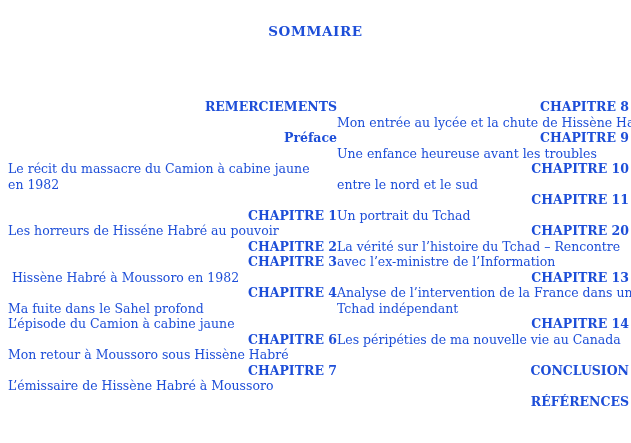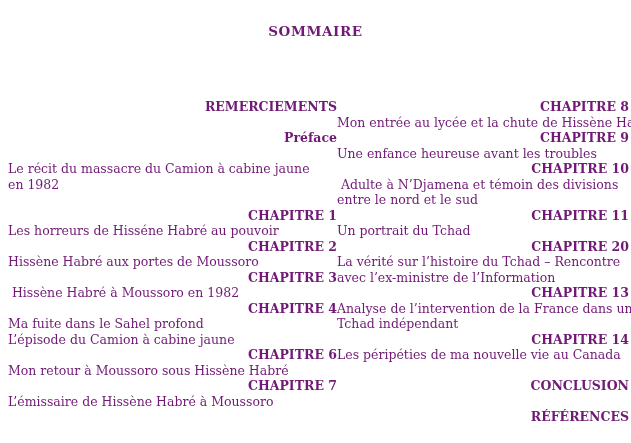--- a/index.html
+++ b/index.html
@@ -7,21 +7,21 @@
     padding: 0;
     background: #ffffff;
   }
   .page {
     position: relative;
     width: 631px;
     height: 443px;
     background: #ffffff;
     overflow: hidden;
     font-family: "DejaVu Serif", serif;
-    color: #701a75;
+    color: #1d4ed8;
   }
   .title {
     position: absolute;
     top: 23px;
     left: 0;
     right: 0;
     text-align: center;
     font-size: 13.5px;
     font-weight: bold;
     letter-spacing: 0.6px;
@@ -64,38 +64,36 @@
         <div class="line bold">REMERCIEMENTS</div>
         <div class="line">&nbsp;</div>
         <div class="line bold">Préface</div>
         <div class="line">&nbsp;</div>
         <div class="line">Le récit du massacre du Camion à cabine jaune</div>
         <div class="line">en 1982</div>
         <div class="line">&nbsp;</div>
         <div class="line bold">CHAPITRE 1</div>
         <div class="line">Les horreurs de Hisséne Habré au pouvoir</div>
         <div class="line bold">CHAPITRE 2</div>
-        <div class="line">Hissène Habré aux portes de Moussoro</div>
         <div class="line bold">CHAPITRE 3</div>
         <div class="line"> Hissène Habré à Moussoro en 1982</div>
         <div class="line bold"> CHAPITRE 4</div>
         <div class="line">Ma fuite dans le Sahel profond</div>
         <div class="line">L’épisode du Camion à cabine jaune</div>
         <div class="line bold">CHAPITRE 6</div>
         <div class="line">Mon retour à Moussoro sous Hissène Habré</div>
         <div class="line bold">CHAPITRE 7</div>
         <div class="line">L’émissaire de Hissène Habré à Moussoro</div>
       </div>
     <div class="col-right">
         <div class="line bold">CHAPITRE 8</div>
         <div class="line">Mon entrée au lycée et la chute de Hissène Habré</div>
         <div class="line bold">CHAPITRE 9</div>
         <div class="line">Une enfance heureuse avant les troubles</div>
         <div class="line bold">CHAPITRE 10</div>
-        <div class="line"> Adulte à N’Djamena et témoin des divisions</div>
         <div class="line">entre le nord et le sud</div>
         <div class="line bold">CHAPITRE 11</div>
         <div class="line">Un portrait du Tchad</div>
         <div class="line bold">CHAPITRE 20</div>
         <div class="line">La vérité sur l’histoire du Tchad – Rencontre</div>
         <div class="line">avec l’ex-ministre de l’Information</div>
         <div class="line bold">CHAPITRE 13</div>
         <div class="line">Analyse de l’intervention de la France dans un</div>
         <div class="line">Tchad indépendant</div>
         <div class="line bold">CHAPITRE 14</div>

